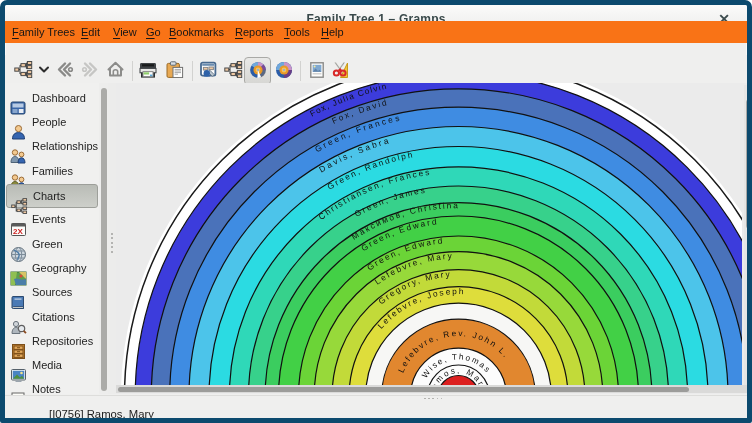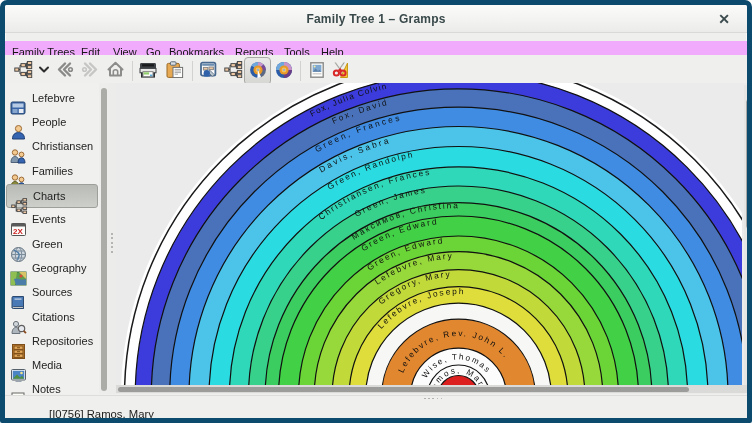--- a/index.html
+++ b/index.html
@@ -3,21 +3,21 @@
 <style>
 * { margin:0; padding:0; box-sizing:border-box; }
 html,body { width:752px; height:423px; background:#fff; font-family:"Liberation Sans", sans-serif; overflow:hidden; }
 #win { position:absolute; left:0; top:0; width:752px; height:423px; border:5px solid #0c4a6e;
   border-radius:7px 7px 2px 2px; background:#efefee; overflow:hidden;
   box-shadow: inset 0 0 0 1px rgba(255,255,255,0.6); }
 #titlebar { position:absolute; left:0; top:0; width:100%; height:28px;
   background:linear-gradient(#fbfbfa,#f2f2f1 60%,#ebebea); border-bottom:1px solid #d9d9d8; }
 #title { position:absolute; width:100%; text-align:center; top:7px; font-size:12px; font-weight:bold; color:#39494a; letter-spacing:0.2px; }
 #closex { position:absolute; right:17px; top:6px; font-size:14px; font-weight:bold; color:#3c4c4e; }
-#menubar { position:absolute; left:0; top:16px; width:100%; height:22px; background:#f0abfc;margin-top:20px; }
+#menubar { position:absolute; left:0; top:16px; width:100%; height:22px; background:#f97316; }
 .mi { position:absolute; top:5px; font-size:11px; color:#161616; }
 .mi u { text-decoration-thickness:1px; text-underline-offset:1.5px; }
 #toolbar { position:absolute; left:0; top:50px; width:100%; height:32px; background:#efefee; }
 .tsep { position:absolute; top:6px; width:1px; height:20px; background:#d2d2d0; }
 #main { position:absolute; left:0; top:78px; width:752px; height:312px; background:#efefee; }
 #sidebar { position:absolute; left:0; top:0; width:94px; height:311px; background:#f0f0ef; }
 .navrow { position:absolute; left:1px; width:92px; height:24px; }
 .navrow.sel { background:linear-gradient(#b9bcb6,#cdcfca); border:1px solid #9d9f9a; border-radius:3px;text-decoration:underline; }
 .navic { position:absolute; left:4px; top:13px; }
 .navlab { position:absolute; left:26px; top:5px; font-size:11px; color:#232323; }
@@ -162,37 +162,37 @@
     </div>
   <div id="main">
     <div id="sidebar">
         <div class="navrow" style="top:4px">
           <span class="navic"><svg width="17" height="17" viewBox="0 0 17 17">
               <rect x="1" y="2" width="14" height="12" rx="1.5" fill="#3a66a8" stroke="#27476f"></rect>
               <rect x="2.5" y="3.5" width="11" height="4" fill="#b8cbe4"></rect>
               <rect x="2.5" y="9" width="5" height="4" fill="#87a6cd"></rect>
               <rect x="8.8" y="9" width="4.7" height="4" fill="#e8edf4"></rect>
             </svg></span>
-          <span class="navlab">Lefebvre</span>
+          <span class="navlab">Dashboard</span>
         </div>
 <div class="navrow" style="top:28px">
           <span class="navic"><svg width="17" height="17" viewBox="0 0 17 17">
               <circle cx="8.5" cy="4.6" r="3.1" fill="#f3c98f" stroke="#9a6b37"></circle>
               <path d="M2.5 15 C2.5 10.5 5 8.6 8.5 8.6 C12 8.6 14.5 10.5 14.5 15 Z" fill="#3565b0" stroke="#1f3f72"></path>
             </svg></span>
           <span class="navlab">People</span>
         </div>
 <div class="navrow" style="top:52px">
           <span class="navic"><svg width="17" height="17" viewBox="0 0 17 17">
               <circle cx="5" cy="4.5" r="2.7" fill="#f3c98f" stroke="#9a6b37"></circle>
               <path d="M1 14.5 C1 10.5 2.8 8.5 5 8.5 C7.2 8.5 9 10.5 9 14.5 Z" fill="#7f96ad" stroke="#4f6478"></path>
               <circle cx="11.5" cy="6.5" r="2.4" fill="#f3c98f" stroke="#9a6b37"></circle>
               <path d="M8 15 C8 11.6 9.5 9.8 11.5 9.8 C13.5 9.8 15 11.6 15 15 Z" fill="#3565b0" stroke="#1f3f72"></path>
             </svg></span>
-          <span class="navlab">Christiansen</span>
+          <span class="navlab">Relationships</span>
         </div>
 <div class="navrow" style="top:77px">
           <span class="navic"><svg width="17" height="17" viewBox="0 0 17 17">
               <circle cx="5" cy="4.5" r="2.7" fill="#f3c98f" stroke="#9a6b37"></circle>
               <path d="M1 14.5 C1 10.5 2.8 8.5 5 8.5 C7.2 8.5 9 10.5 9 14.5 Z" fill="#8a8a3c" stroke="#5a5a24"></path>
               <circle cx="11.5" cy="6.5" r="2.4" fill="#f3c98f" stroke="#9a6b37"></circle>
               <path d="M8 15 C8 11.6 9.5 9.8 11.5 9.8 C13.5 9.8 15 11.6 15 15 Z" fill="#3565b0" stroke="#1f3f72"></path>
             </svg></span>
           <span class="navlab">Families</span>
         </div>

